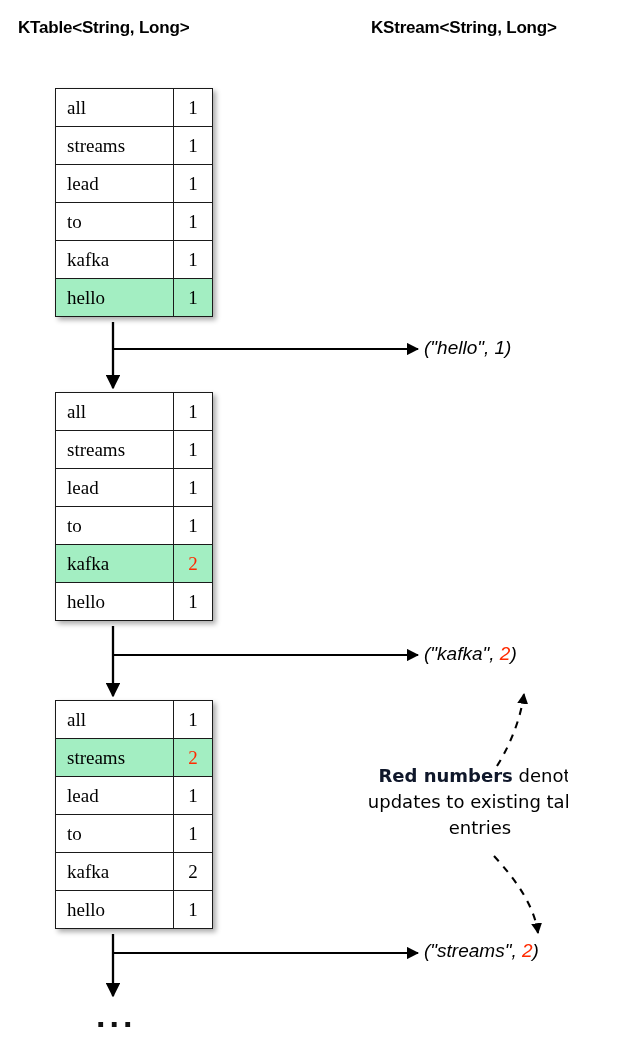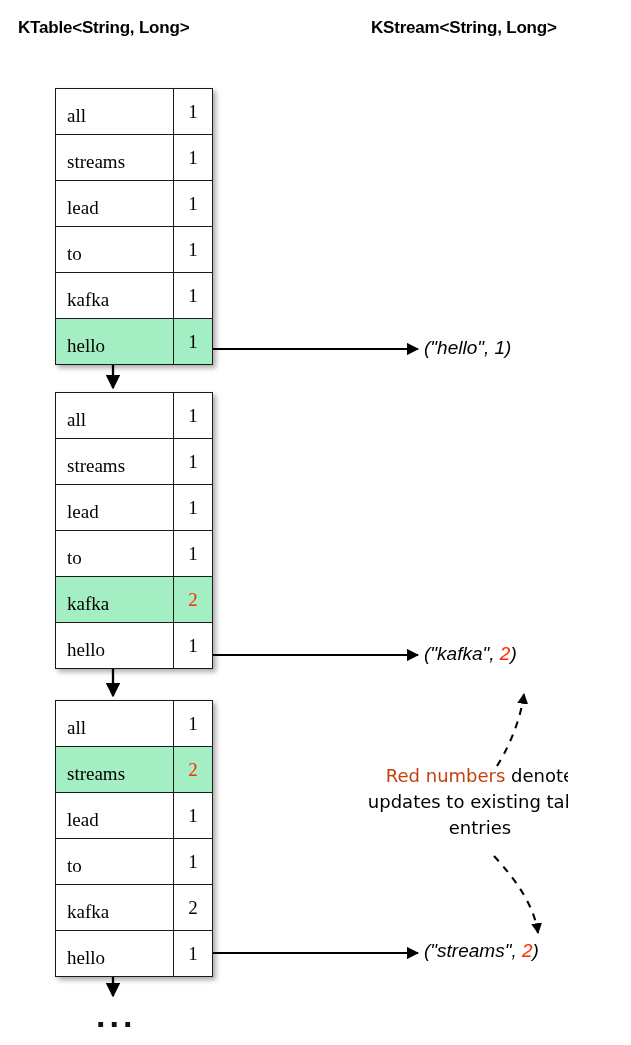--- a/index.html
+++ b/index.html
@@ -35,21 +35,21 @@
   .ktable {
     position: absolute;
     width: 158px;
     border-collapse: collapse;
     background: #ffffff;
     box-shadow: 3px 3px 5px rgba(0,0,0,0.33);
   }
   .ktable td {
     border: 1.4px solid #1a1a1a;
     height: 37px;
-    padding: 8px 0 0 11px;
+    padding: 0 0 0 11px;
     font-family: "Liberation Serif", serif;
     font-size: 19px;
     color: #000000;
     background: #ffffff;
     line-height: 1;
   }
   .ktable td.val {
     width: 39px;
     padding: 0;
     text-align: center;
@@ -98,21 +98,22 @@
     left: 356px;
     top: 763px;
     width: 248px;
     text-align: center;
     font-family: "DejaVu Sans", sans-serif;
     font-size: 18px;
     line-height: 26px;
     color: #000000;
   }
   #note .red {
-    color: #c2410c;
+    color: #0f172a;
+    font-weight: bold;
   }
 
   
   #ellipsis {
     position: absolute;
     left: 96px;
     top: 998px;
     font-family: "Liberation Sans", sans-serif;
     font-weight: bold;
     font-size: 34px;

